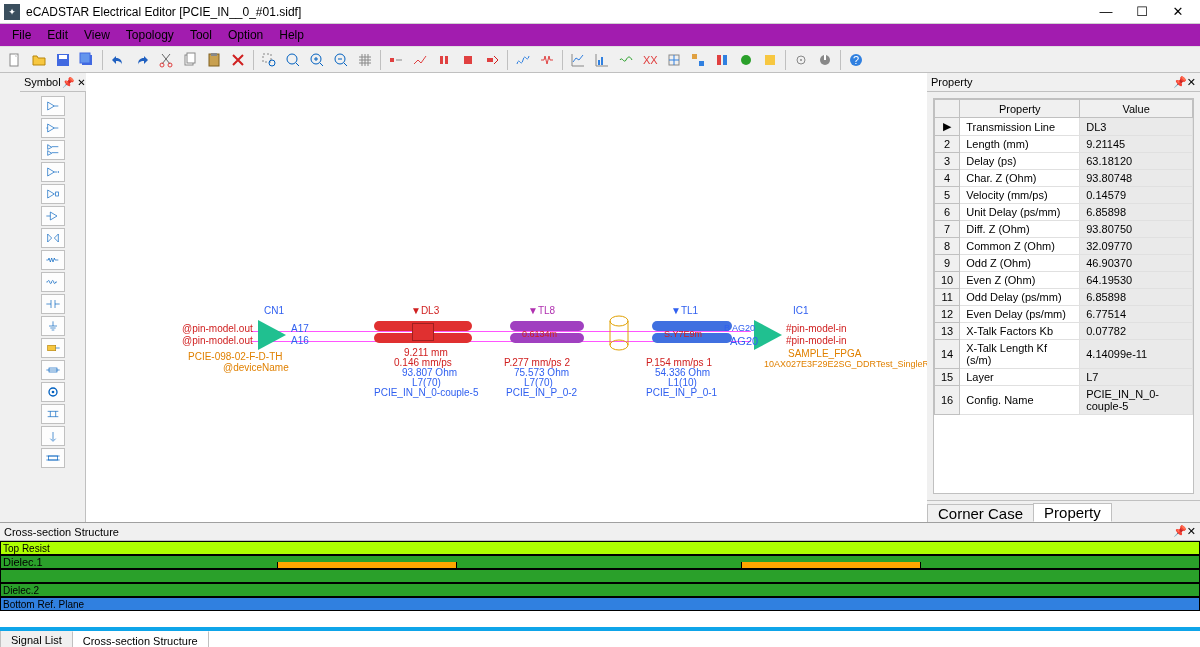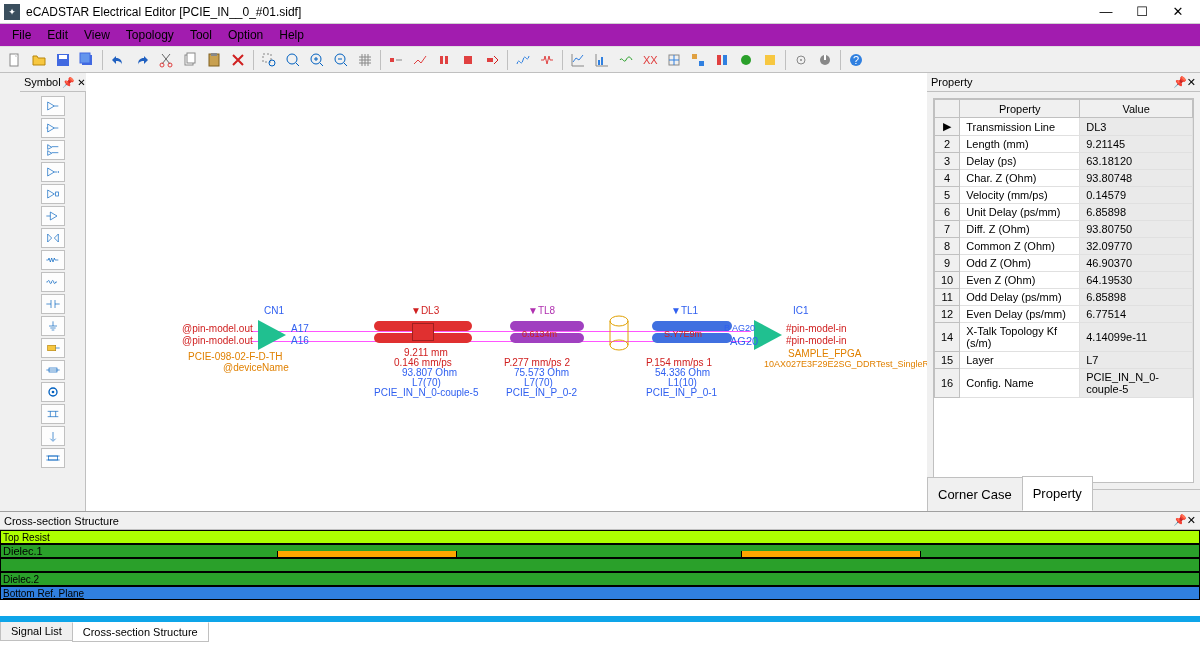--- a/index.html
+++ b/index.html
@@ -38,35 +38,35 @@
 .prop-header .label { flex:1; font-size:11px; }
 .prop-body { flex:1; background:#f0f0f0; padding:6px; display:flex; flex-direction:column; }
 .prop-grid { flex:1; background:#fff; border:1px solid #c0c0c0; overflow:auto; }
 .prop-grid table { width:100%; border-collapse:collapse; }
 .prop-grid th { background:#f0f0f0; border:1px solid #c0c0c0; padding:2px 6px; font-weight:normal; text-align:center; height:18px; }
 .prop-grid td { border:1px solid #e0e0e0; padding:2px 6px; height:16px; }
 .prop-grid td.rownum { text-align:center; background:#f0f0f0; border:1px solid #c0c0c0; width:24px; }
 .prop-grid td.key { width:120px; }
 .prop-grid td.val { background:#eaeaea; }
 .prop-tabs { height:22px; background:#f0f0f0; display:flex; align-items:flex-end; border-top:1px solid #c0c0c0; }
-.prop-tabs .tab { padding:9px 10px; border:1px solid #c0c0c0; border-bottom:none; background:#f0f0f0; margin-right:-1px; font-size:13px; }
+.prop-tabs .tab { padding:0 10px; border:1px solid #c0c0c0; border-bottom:none; background:#f0f0f0; margin-right:-1px; font-size:15px; }
 .prop-tabs .tab.active { background:#fff; border-bottom:1px solid #fff; position:relative; z-index:1; }
 
 
 .cross-section { height:105px; display:flex; flex-direction:column; border-top:1px solid #a0a0a0; }
 .cs-header { height:18px; background:#f0f0f0; display:flex; align-items:center; padding:0 4px; border-bottom:1px solid #c0c0c0; }
 .cs-header .label { flex:1; font-size:11px; }
 .cs-body { flex:1; background:#fff; }
 .cs-layer { height:14px; border:1px solid #000; font-size:10px; padding-left:2px; display:flex; align-items:center; }
 .cs-layer.resist { background:#adff00; }
 .cs-layer.dielec { background:#2aa02a; position:relative; }
-.cs-layer.ref { background:#3080e0; color:#000;text-decoration:underline; }
+.cs-layer.ref { background:#3080e0; color:#000; }
 .trace { position:absolute; height:6px; bottom:0; background:#ffa500; border-left:1px solid #000; border-right:1px solid #000; }
 
-.bottom-tabs { height:31px; background:#fff; display:flex; align-items:flex-start; border-top:6px solid #0ea5e9; }
+.bottom-tabs { height:20px; background:#fff; display:flex; align-items:flex-start; border-top:4px solid #0ea5e9; }
 .bottom-tabs .tab { padding:3px 10px; border:1px solid #c0c0c0; border-top:none; background:#f0f0f0; margin-right:-1px; font-size:11px; }
 .bottom-tabs .tab.active { background:#fff; border-top:1px solid #fff; }
 
 
 .wire { position:absolute; background:#ff55ff; height:1px; }
 .component-label { position:absolute; font-size:10px; }
 .blue { color:#3060f0; }
 .orange { color:#e08000; }
 .red { color:#d02020;text-align:right; }
 .magenta { color:#b030b0; }
@@ -543,22 +543,27 @@
                 <td class="rownum">11</td>
                 <td class="key">Odd Delay (ps/mm)</td>
                 <td class="val">6.85898</td>
               </tr>
               <tr>
                 <td class="rownum">12</td>
                 <td class="key">Even Delay (ps/mm)</td>
                 <td class="val">6.77514</td>
               </tr>
               <tr>
+                <td class="rownum">13</td>
+                <td class="key">X-Talk Factors Kb</td>
+                <td class="val">0.07782</td>
+              </tr>
+              <tr>
                 <td class="rownum">14</td>
-                <td class="key">X-Talk Topology Kf (s/m)</td>
+                <td class="key">X-Talk Length Kf (s/m)</td>
                 <td class="val">4.14099e-11</td>
               </tr>
               <tr>
                 <td class="rownum">15</td>
                 <td class="key">Layer</td>
                 <td class="val">L7</td>
               </tr>
               <tr>
                 <td class="rownum">16</td>
                 <td class="key">Config. Name</td>

